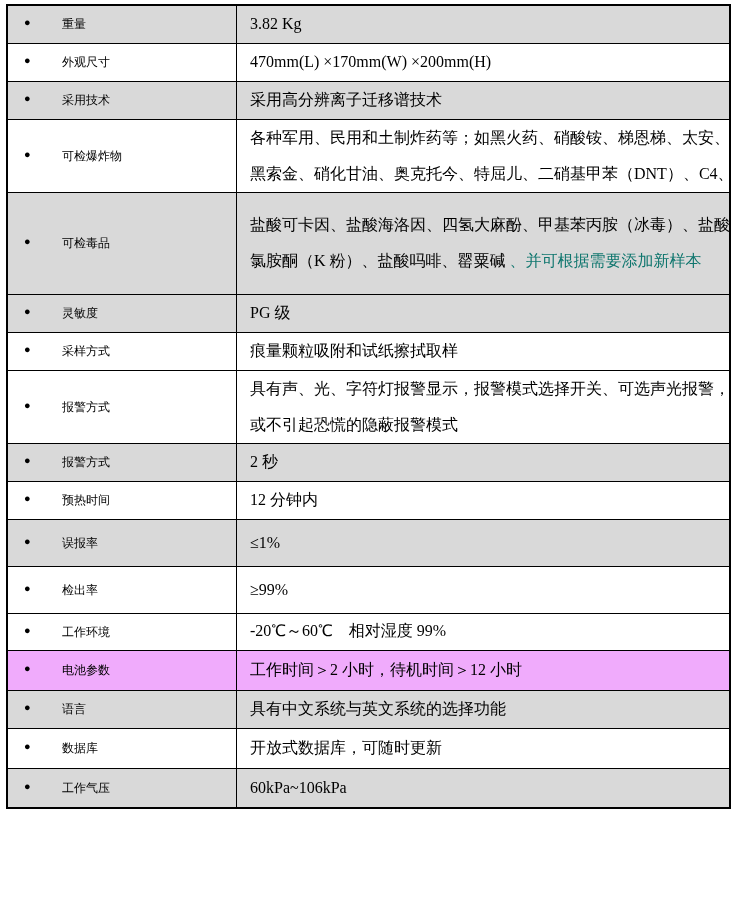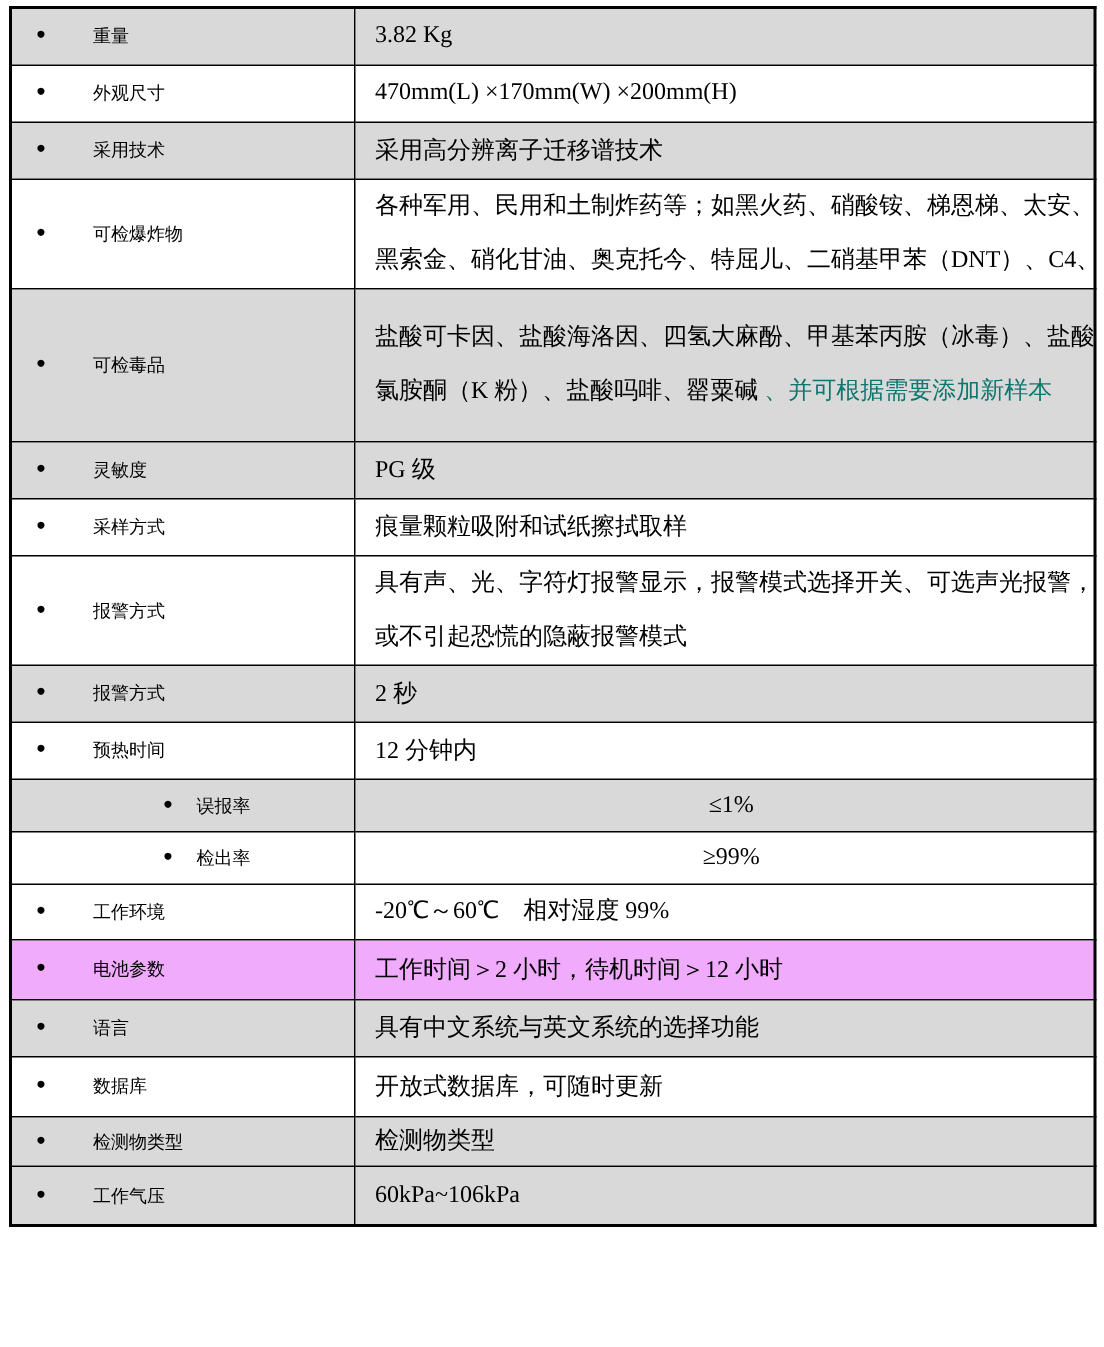--- a/index.html
+++ b/index.html
@@ -40,21 +40,21 @@
     font-size: 11px;
     vertical-align: 2px;
   }
   .lbl { font-size: 12px; }
   .vline { line-height: 36px; white-space: nowrap; }
   .muted { color: #0f766e; }
   
   .r38  { height: 38px; }
   .r72  { height: 72px; }
   .r102 { height: 102px; }
-  .r35  { height: 35px; text-align: center; }
+  .r35  { height: 47px; }
   .r37  { height: 37px; margin-top: 20px; }
   .r40  { height: 40px; }
   .r33  { height: 33px; }
 </style>
 </head>
 <body>
 
 <div class="page">
   <table class="spec">
     <tbody>
@@ -142,24 +142,20 @@
       <tr class="r38" style="background-color: rgb(217, 217, 217);">
         <td class="cl"><span class="bullet">●</span><span class="lbl">语言</span></td>
         <td class="cv"><span>具有中文系统与英文系统的选择功能</span></td>
       </tr>
 
       <tr class="r40" style="background-color: rgb(255, 255, 255);">
         <td class="cl"><span class="bullet">●</span><span class="lbl">数据库</span></td>
         <td class="cv"><span>开放式数据库，可随时更新</span></td>
       </tr>
 
-      <tr class="r33" style="background-color: rgb(217, 217, 217);">
-        <td class="cl"><span class="bullet">●</span><span class="lbl">检测物类型</span></td>
-        <td class="cv"><span>检测物类型</span></td>
-      </tr>
 
 
       <tr class="r40" style="background-color: rgb(217, 217, 217);">
         <td class="cl"><span class="bullet">●</span><span class="lbl">工作气压</span></td>
         <td class="cv"><span>60kPa~106kPa</span></td>
       </tr>
 
     </tbody>
   </table>
 </div>

